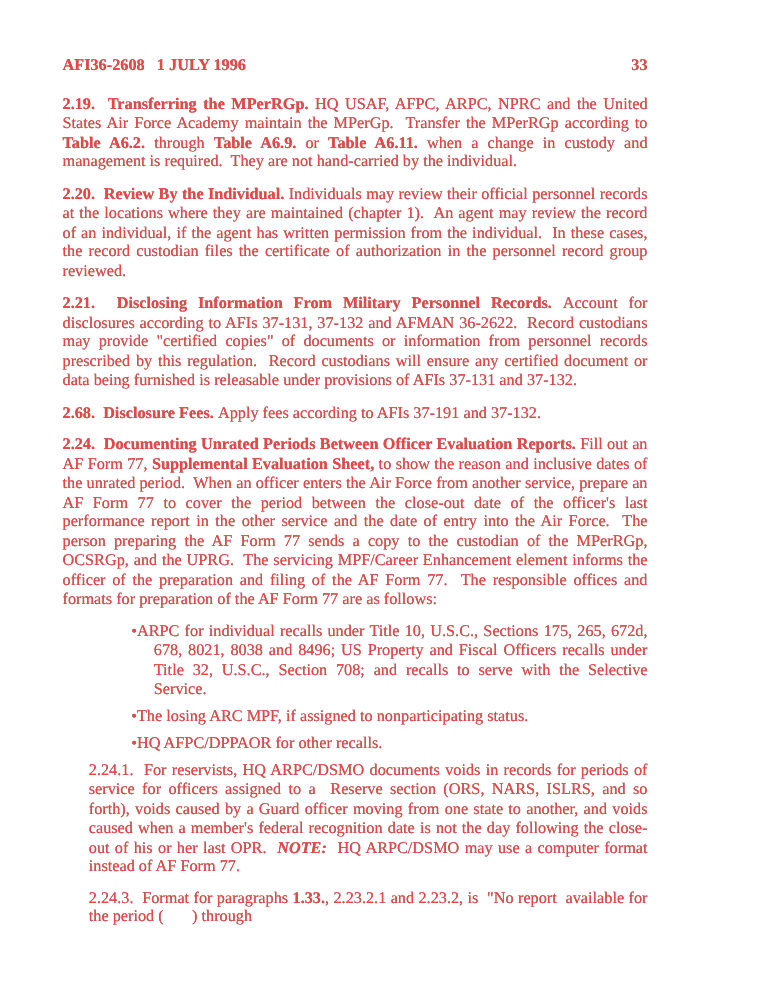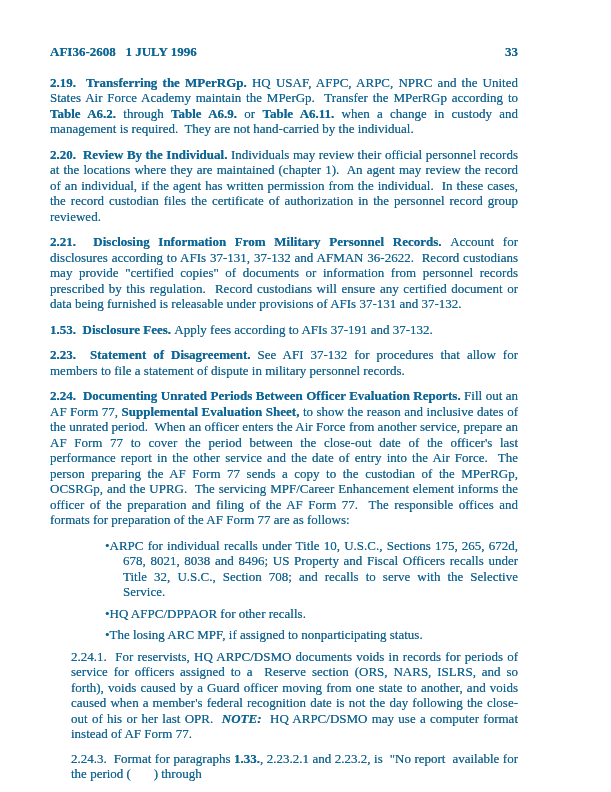--- a/index.html
+++ b/index.html
@@ -13,21 +13,21 @@
     overflow: hidden;
   }
   .page {
     box-sizing: border-box;
     width: 563px;
     height: 792px;
     padding: 44px 45px 0 50px;
     font-family: "Liberation Serif", "DejaVu Serif", serif;
     font-size: 13px;
     line-height: 15.5px;
-    color: #0369a1;
+    color: #ef4444;
     background: #ffffff;
     text-shadow: 0 0 0.4px rgba(0,0,0,0.55);
   }
   .header {
     display: flex;
     justify-content: space-between;
     align-items: baseline;
     font-weight: bold;
     margin-bottom: 15px;
     white-space: pre;
@@ -59,31 +59,30 @@
     <span>AFI36-2608   1 JULY 1996</span>
     <span>33</span>
   </div>
 
   <p class="para"><span style="font-weight: bold;">2.19.  Transferring the MPerRGp. </span><span>HQ USAF, AFPC, ARPC, NPRC and the United States Air Force Academy maintain the MPerGp.  Transfer the MPerRGp according to </span><span style="font-weight: bold;">Table A6.2.</span><span> through </span><span style="font-weight: bold;">Table A6.9.</span><span> or </span><span style="font-weight: bold;">Table A6.11.</span><span> when a change in custody and  management is required.  They are not hand-carried by the individual.</span></p>
 
   <p class="para"><span style="font-weight: bold;">2.20.  Review By the Individual. </span><span>Individuals may review their official personnel records at the locations where they are maintained (chapter 1).  An agent may review the record of an individual, if the agent has written permission from the individual.  In these cases, the record custodian files the certificate of authorization in the personnel record group reviewed.</span></p>
 
   <p class="para"><span style="font-weight: bold;">2.21.  Disclosing Information From Military Personnel Records. </span><span>Account for  disclosures according to AFIs 37-131, 37-132 and AFMAN 36-2622.  Record custodians may provide "certified copies" of documents or information from personnel records prescribed by this regulation.  Record custodians will ensure any certified document or data being furnished is releasable under provisions of AFIs 37-131 and 37-132.</span></p>
 
-  <p class="para"><span style="font-weight: bold;">1.53.  Disclosure Fees. </span><span>Apply fees according to AFIs 37-191 and 37-132.</span></p>
+  <p class="para"><span style="font-weight: bold;">2.68.  Disclosure Fees. </span><span>Apply fees according to AFIs 37-191 and 37-132.</span></p>
 
-  <p class="para"><span style="font-weight: bold;">2.23.  Statement of Disagreement. </span><span>See AFI 37-132 for procedures that allow for members to file a statement of dispute in military personnel records.</span></p>
 
   <p class="para"><span style="font-weight: bold;">2.24.  Documenting Unrated Periods Between Officer Evaluation Reports. </span><span>Fill out an AF Form 77, </span><span style="font-weight: bold;">Supplemental Evaluation Sheet,</span><span> to show the reason and inclusive dates of the unrated period.  When an officer enters the Air Force from another service, prepare an AF Form 77 to cover the period between the close-out date of the officer's last performance report in the other service and the date of entry into the Air Force.  The person preparing the AF Form 77 sends a copy to the custodian of the MPerRGp, OCSRGp, and the UPRG.  The servicing MPF/Career Enhancement element informs the officer of the preparation and filing of the AF Form 77.  The responsible offices and formats for preparation of the AF Form 77 are as follows:</span></p>
 
   <p class="bullet bullet-first"><span>•ARPC for individual recalls under Title 10, U.S.C., Sections 175, 265, 672d, 678, 8021, 8038 and 8496; US Property and Fiscal Officers recalls under Title 32, U.S.C., Section 708; and recalls to serve with the Selective Service.</span></p>
 
+  <p class="bullet"><span>•The losing ARC MPF, if assigned to nonparticipating status.</span></p>
+
   <p class="bullet"><span>•HQ AFPC/DPPAOR for other recalls.</span></p>
-
-  <p class="bullet"><span>•The losing ARC MPF, if assigned to nonparticipating status.</span></p>
 
   <p class="sub"><span>2.24.1.  For reservists, HQ ARPC/DSMO documents voids in records for periods of service for officers assigned to a  Reserve section (ORS, NARS, ISLRS, and so forth), voids caused by a Guard officer moving from one state to another, and voids caused when a member's federal recognition date is not the day following the close-out of his or her last OPR.  </span><span style="font-weight: bold; font-style: italic;">NOTE:</span><span>  HQ ARPC/DSMO may use a computer format instead of AF Form 77.</span></p>
 
 
   <p class="sub"><span>2.24.3.  Format for paragraphs </span><span style="font-weight: bold;">1.33.</span><span>, 2.23.2.1 and 2.23.2, is  "No report  available for the period (       ) through</span></p>
 
 
 </div>
 
 </body></html>

